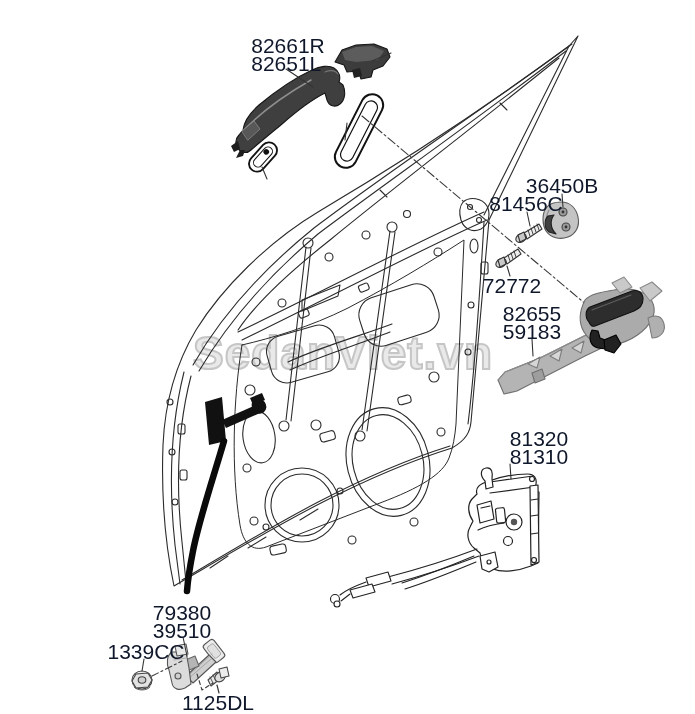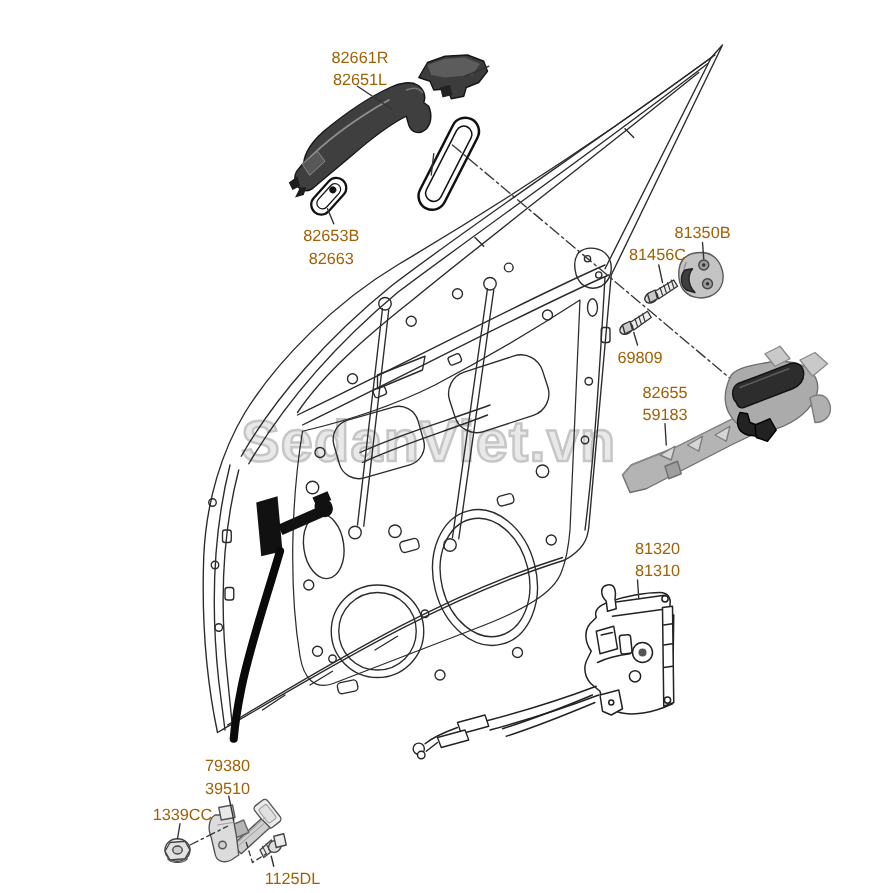--- a/index.html
+++ b/index.html
@@ -10,21 +10,21 @@
   .wm{
     position:absolute;left:193px;top:326px;z-index:0;
     font-size:46px;font-weight:700;letter-spacing:1px;white-space:nowrap;
     color:rgba(215,215,215,0.55);
     -webkit-text-stroke:2px #c6c6c6;
     user-select:none;
   }
   svg.art{position:absolute;left:0;top:0;z-index:1;}
   .callout{
     position:absolute;z-index:2;transform:translateX(-50%);
-    text-align:center;font-size:13px;line-height:18px;color:#a16207;
+    font-size:21px;line-height:18px;color:#0f172a;
     white-space:nowrap;
   }
   .callout span{display:block;}
 </style>
 </head>
 <body>
 
 <div class="stage">
 
   <div class="wm">SedanViet.vn</div>
@@ -300,45 +300,41 @@
       <path d="M183,637 L187,656"></path>
       <path d="M144,659 L142,671"></path>
       <path d="M219,693 L217,685"></path>
     </g>
   </svg>
 
   <div class="callout" style="left:288px;top:37px">
     <span>82661R</span>
     <span>82651L</span>
   </div>
-  <div class="callout" style="left:265px;top:180px">
-    <span>82653B</span>
-    <span>82663</span>
-  </div>
   <div class="callout" style="left:562px;top:177px">
-    <span>81350B</span>
+    <span>36450B</span>
   </div>
   <div class="callout" style="left:526px;top:195px">
     <span>81456C</span>
   </div>
   <div class="callout" style="left:512px;top:277px">
-    <span>69809</span>
+    <span>72772</span>
   </div>
   <div class="callout" style="left:532px;top:305px">
     <span>82655</span>
     <span>59183</span>
   </div>
-  <div class="callout" style="left:526px;top:430px">
+  <div class="callout" style="left:539px;top:430px">
     <span>81320</span>
     <span>81310</span>
   </div>
   <div class="callout" style="left:182px;top:604px">
     <span>79380</span>
     <span>39510</span>
   </div>
   <div class="callout" style="left:146px;top:643px">
     <span>1339CC</span>
   </div>
-  <div class="callout" style="left:234px;top:694px">
+  <div class="callout" style="left:218px;top:694px">
     <span>1125DL</span>
   </div>
 
 </div>
 
 </body></html>

